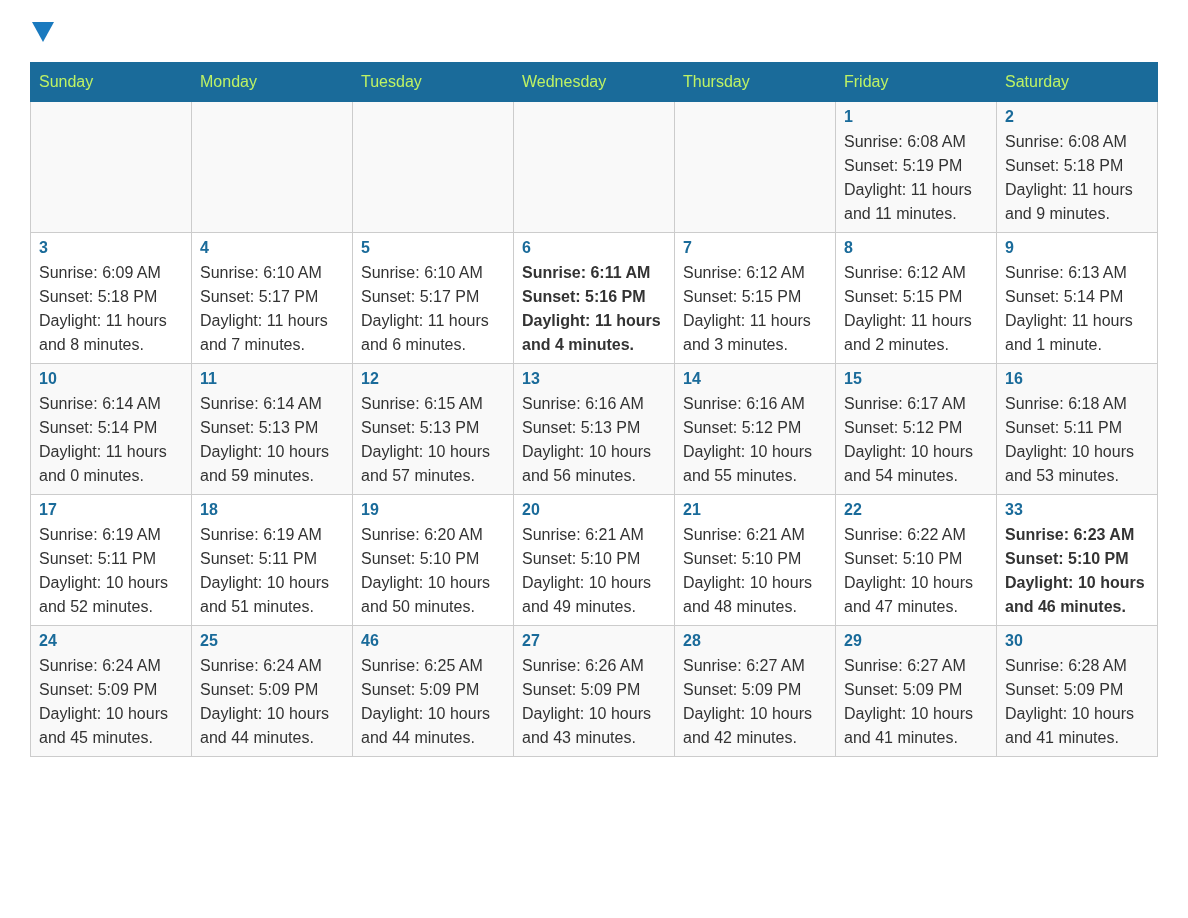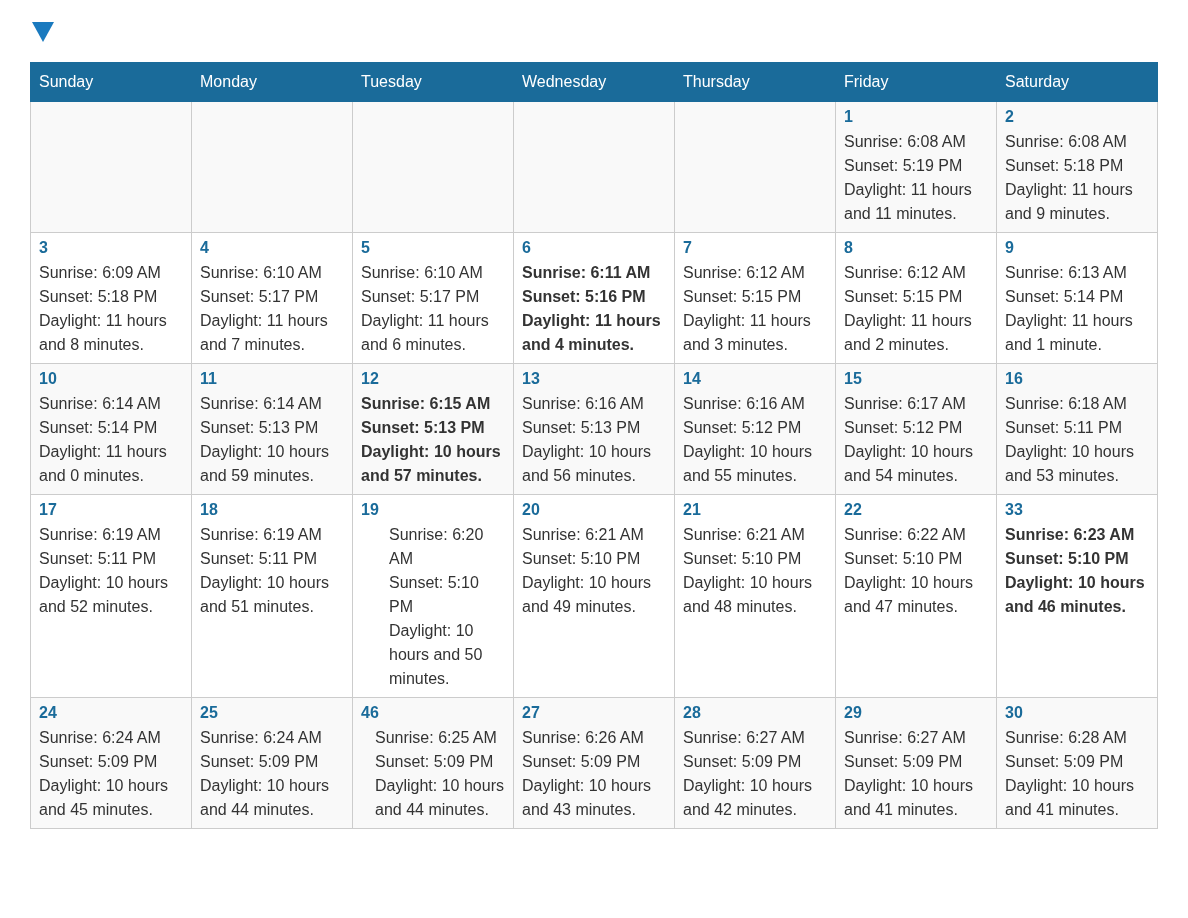--- a/index.html
+++ b/index.html
@@ -36,21 +36,21 @@
       font-weight: 400;
       color: #444;
     }
     .calendar {
       width: 100%;
       border-collapse: collapse;
       border: 1px solid #ccc;
     }
     .calendar thead tr th {
       background: #1a6b9a;
-      color: #ffffff;
+      color: #bef264;
       font-size: 16px;
       font-weight: 500;
       padding: 10px 8px;
       text-align: left;
       border: 1px solid #1a6b9a;
     }
     .calendar tbody tr td {
       vertical-align: top;
       padding: 6px 8px;
       border: 1px solid #ccc;
@@ -195,21 +195,21 @@
 Daylight: 11 hours and 0 minutes.</div>
         </td>
         <td>
           <span class="day-number">11</span>
           <div class="day-info" style="white-space: pre-line;">Sunrise: 6:14 AM
 Sunset: 5:13 PM
 Daylight: 10 hours and 59 minutes.</div>
         </td>
         <td>
           <span class="day-number">12</span>
-          <div class="day-info" style="white-space: pre-line; font-weight: bold;">Sunrise: 6:15 AM
+          <div class="day-info" style="white-space: pre-line;">Sunrise: 6:15 AM
 Sunset: 5:13 PM
 Daylight: 10 hours and 57 minutes.</div>
         </td>
         <td>
           <span class="day-number">13</span>
           <div class="day-info" style="white-space: pre-line;">Sunrise: 6:16 AM
 Sunset: 5:13 PM
 Daylight: 10 hours and 56 minutes.</div>
         </td>
         <td>
@@ -239,21 +239,21 @@
 Daylight: 10 hours and 52 minutes.</div>
         </td>
         <td>
           <span class="day-number">18</span>
           <div class="day-info" style="white-space: pre-line;">Sunrise: 6:19 AM
 Sunset: 5:11 PM
 Daylight: 10 hours and 51 minutes.</div>
         </td>
         <td>
           <span class="day-number">19</span>
-          <div class="day-info" style="white-space: pre-line; margin-left: 28px;">Sunrise: 6:20 AM
+          <div class="day-info" style="white-space: pre-line;">Sunrise: 6:20 AM
 Sunset: 5:10 PM
 Daylight: 10 hours and 50 minutes.</div>
         </td>
         <td>
           <span class="day-number">20</span>
           <div class="day-info" style="white-space: pre-line;">Sunrise: 6:21 AM
 Sunset: 5:10 PM
 Daylight: 10 hours and 49 minutes.</div>
         </td>
         <td>
@@ -283,21 +283,21 @@
 Daylight: 10 hours and 45 minutes.</div>
         </td>
         <td>
           <span class="day-number">25</span>
           <div class="day-info" style="white-space: pre-line;">Sunrise: 6:24 AM
 Sunset: 5:09 PM
 Daylight: 10 hours and 44 minutes.</div>
         </td>
         <td>
           <span class="day-number">46</span>
-          <div class="day-info" style="white-space: pre-line; margin-left: 14px;">Sunrise: 6:25 AM
+          <div class="day-info" style="white-space: pre-line;">Sunrise: 6:25 AM
 Sunset: 5:09 PM
 Daylight: 10 hours and 44 minutes.</div>
         </td>
         <td>
           <span class="day-number">27</span>
           <div class="day-info" style="white-space: pre-line;">Sunrise: 6:26 AM
 Sunset: 5:09 PM
 Daylight: 10 hours and 43 minutes.</div>
         </td>
         <td>

